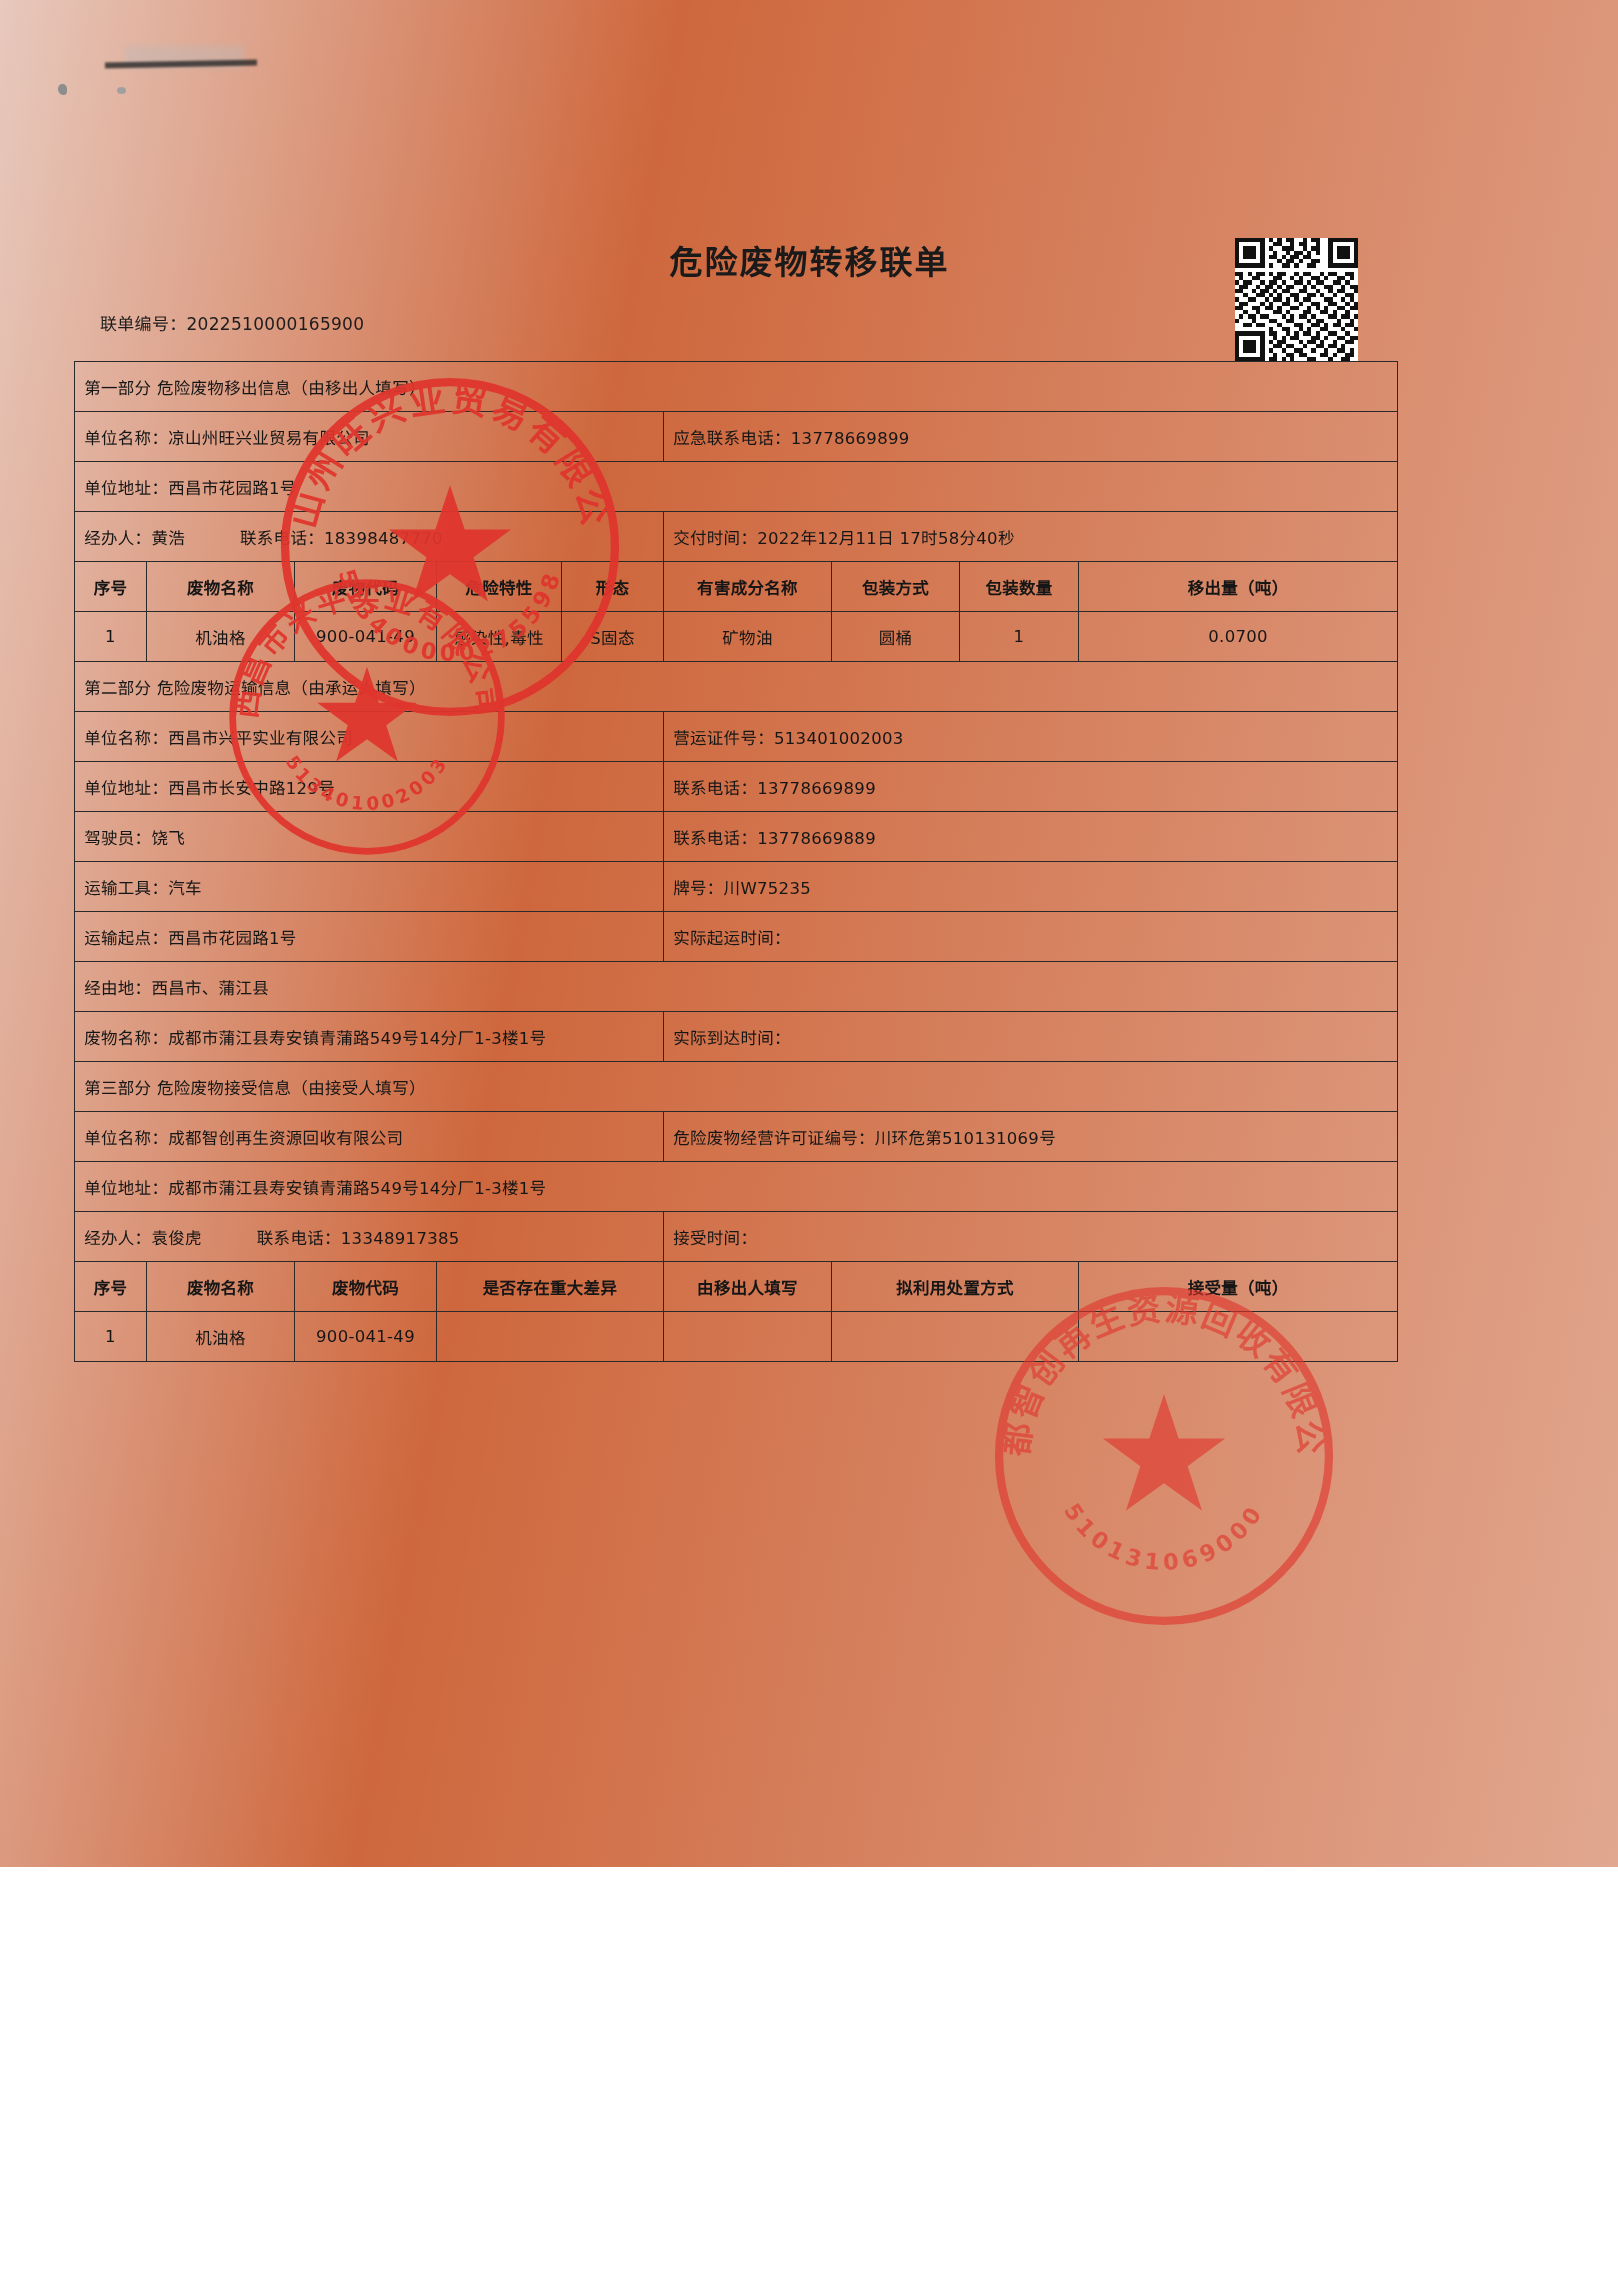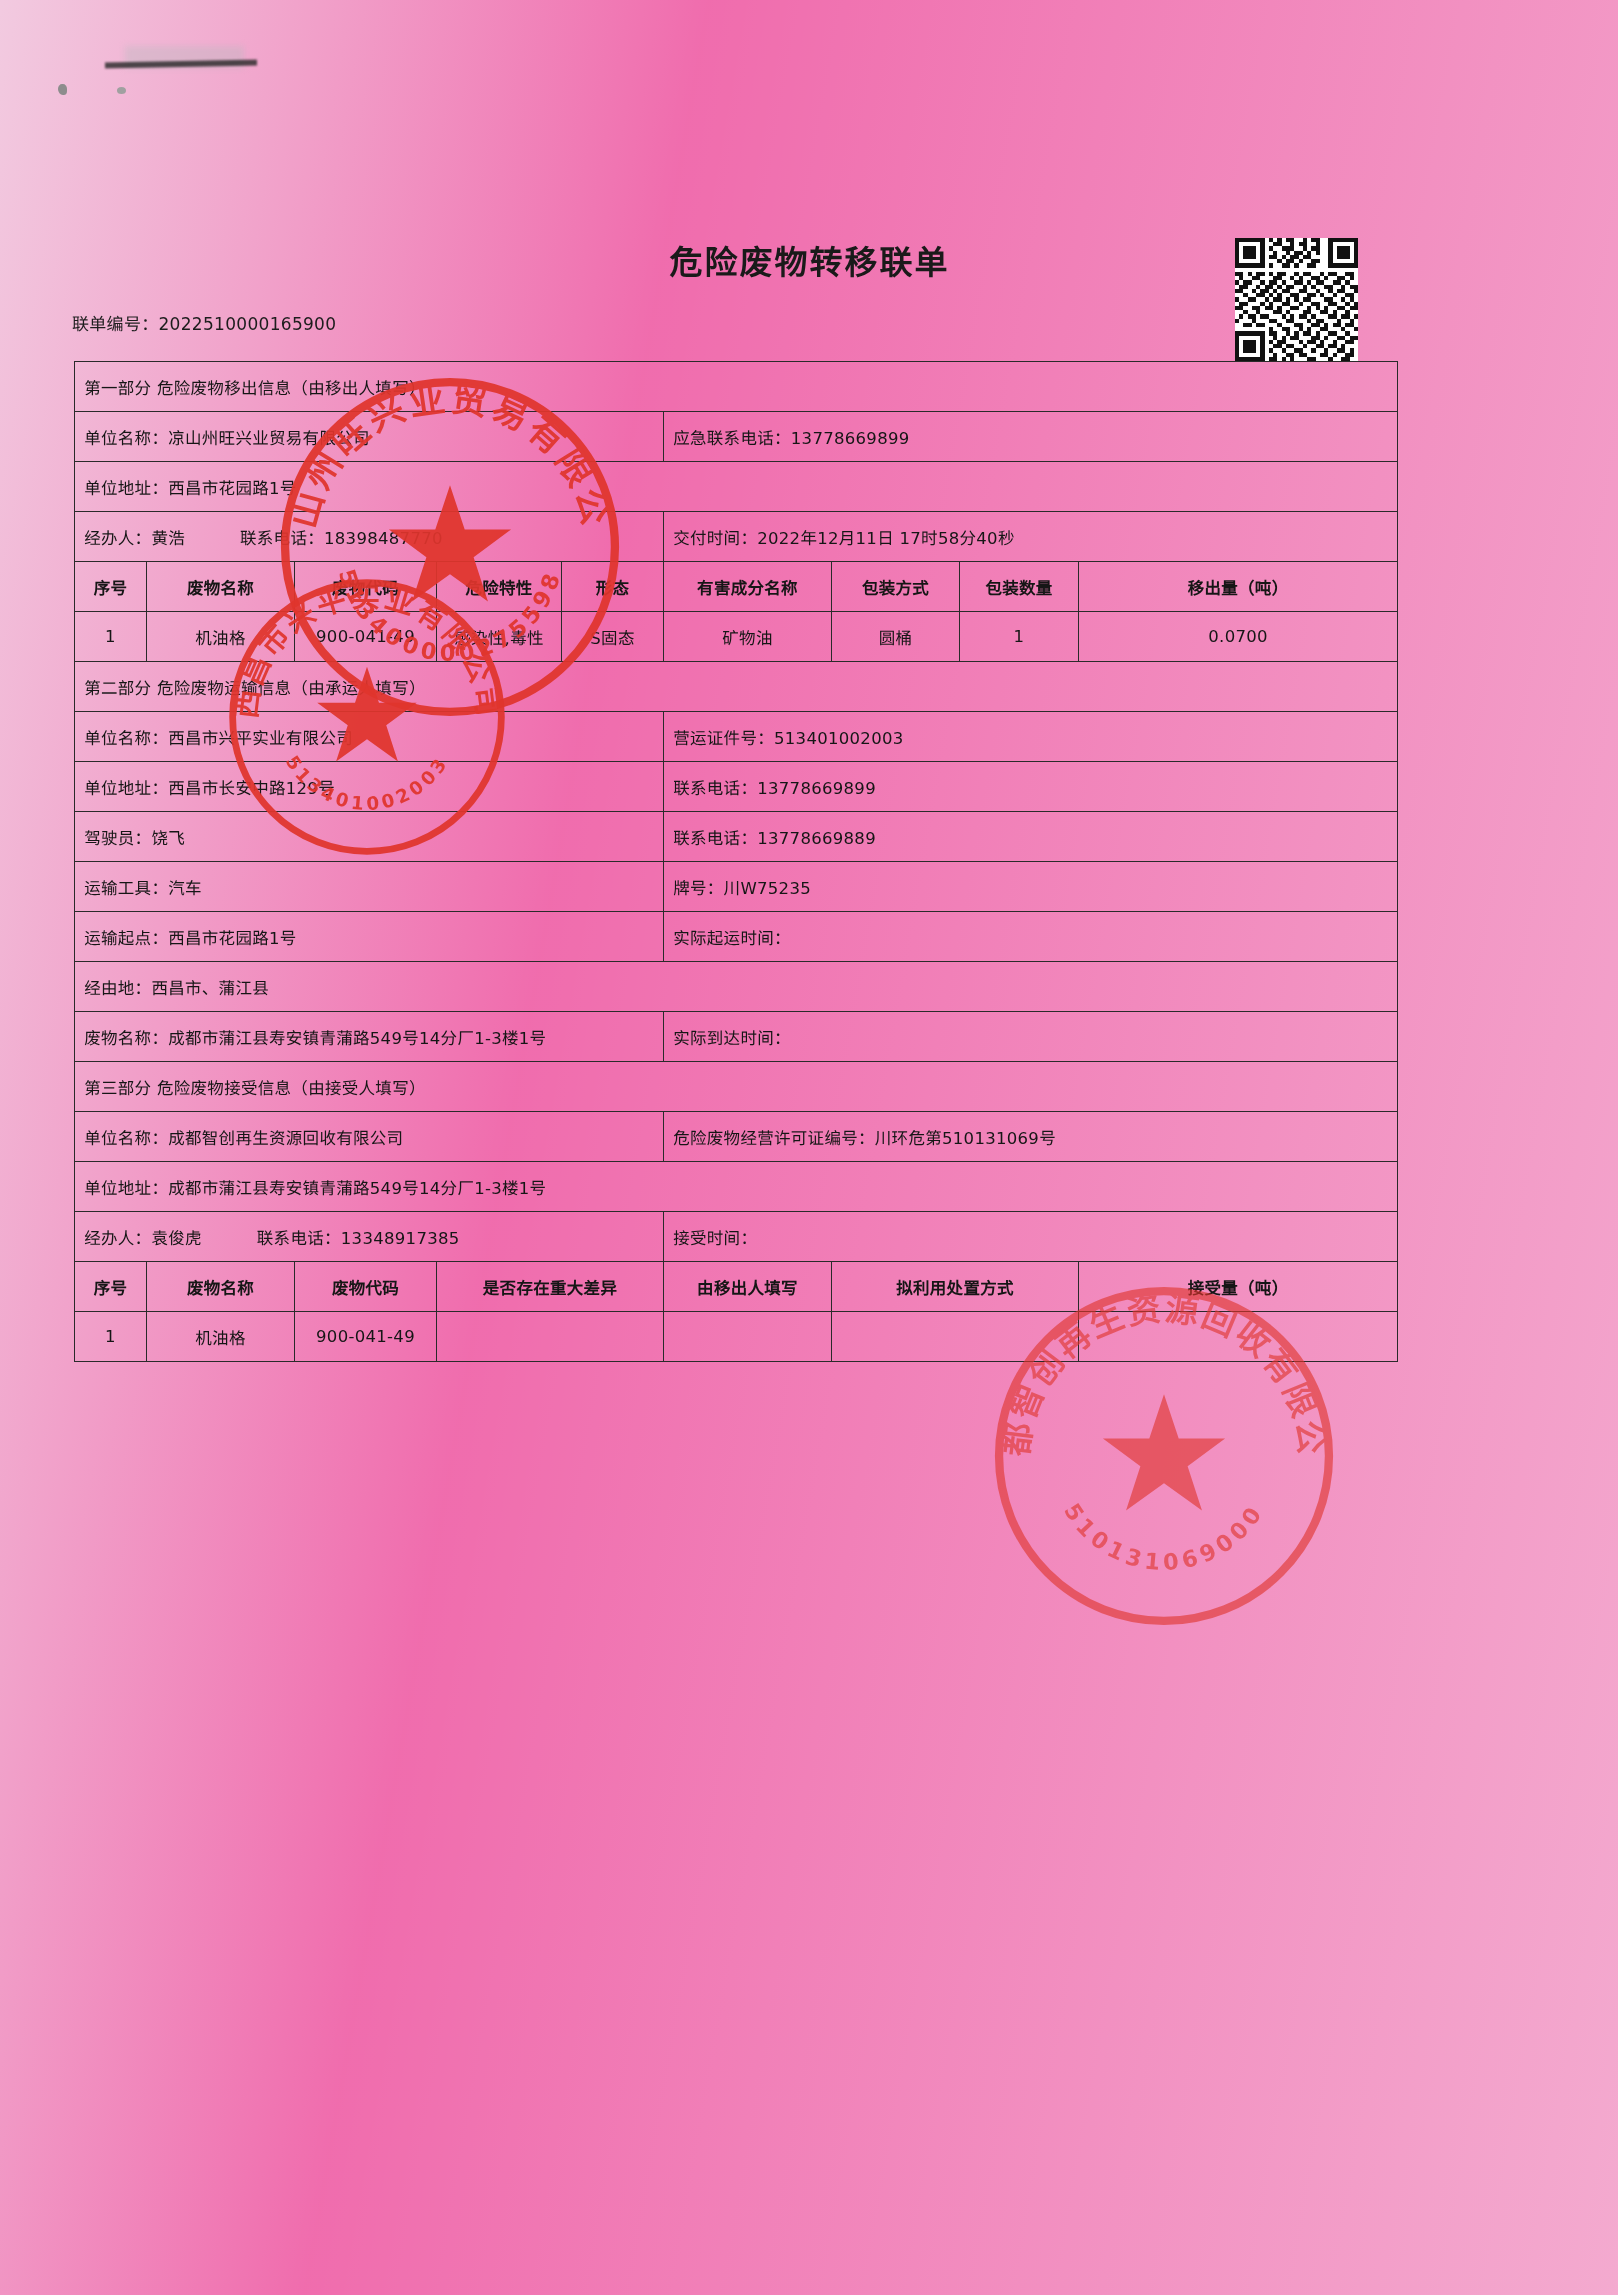--- a/index.html
+++ b/index.html
@@ -7,22 +7,22 @@
     margin: 0;
     padding: 0;
     background: #ffffff;
   }
   body {
     font-family: "DejaVu Sans", "Liberation Sans", sans-serif;
   }
   .page {
     position: relative;
     width: 1619px;
-    height: 2295px;
-    background: #ec4899;
+    height: 1867px;
+    background: #c2410c;
     overflow: hidden;
   }
   
   .paper-tint {
     position: absolute;
     inset: 0;
     background:
       linear-gradient(100deg, rgba(244,246,248,0.75) 0%, rgba(255,255,255,0.2) 35%, rgba(250,251,252,0.55) 100%);
     pointer-events: none;
   }
@@ -82,21 +82,21 @@
     width: 1619px;
     text-align: center;
     font-family: "DejaVu Sans", "Liberation Sans", sans-serif;
     font-size: 33px;
     font-weight: 700;
     letter-spacing: 2px;
     color: #1a1a1a;
   }
   .manifest-no {
     position: absolute;
-    left: 72px;
+    left: 100px;
     top: 310px;
     font-size: 17px;
     color: #1d1d1d;
     letter-spacing: 0.3px;
   }
   .qr {
     position: absolute;
     left: 1235px;
     top: 238px;
     width: 123px;

